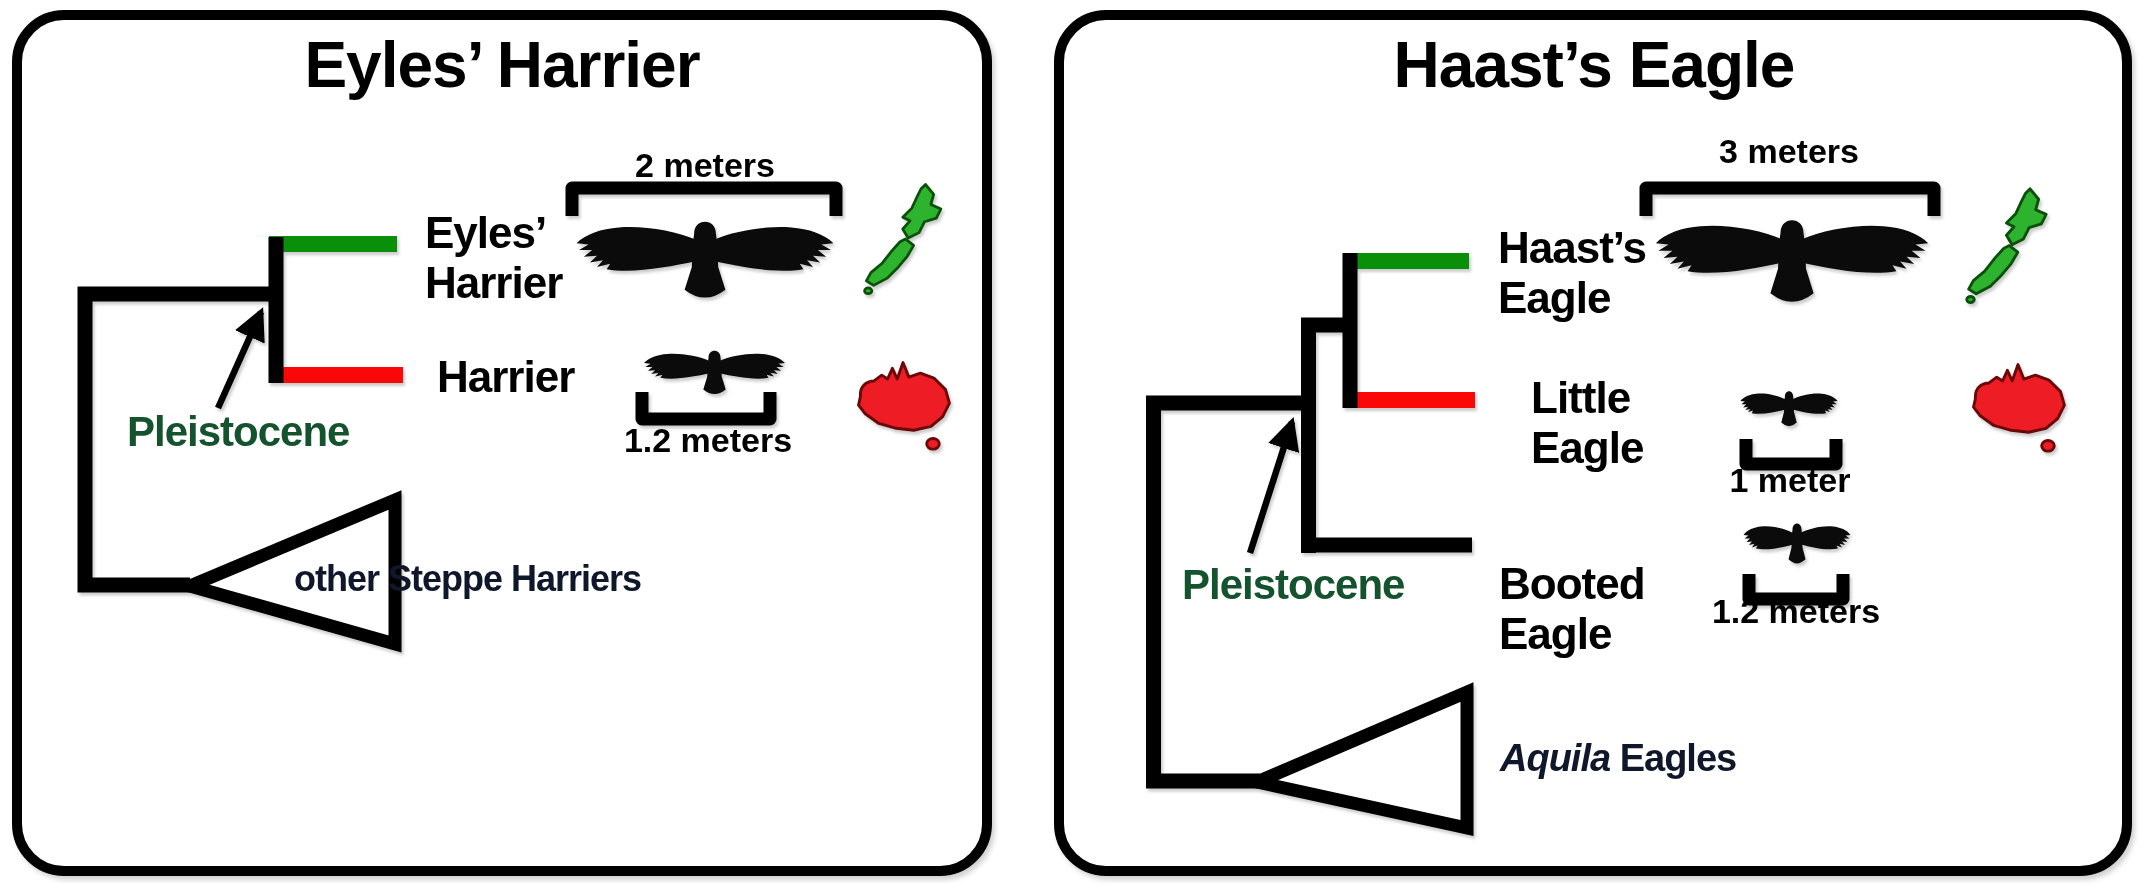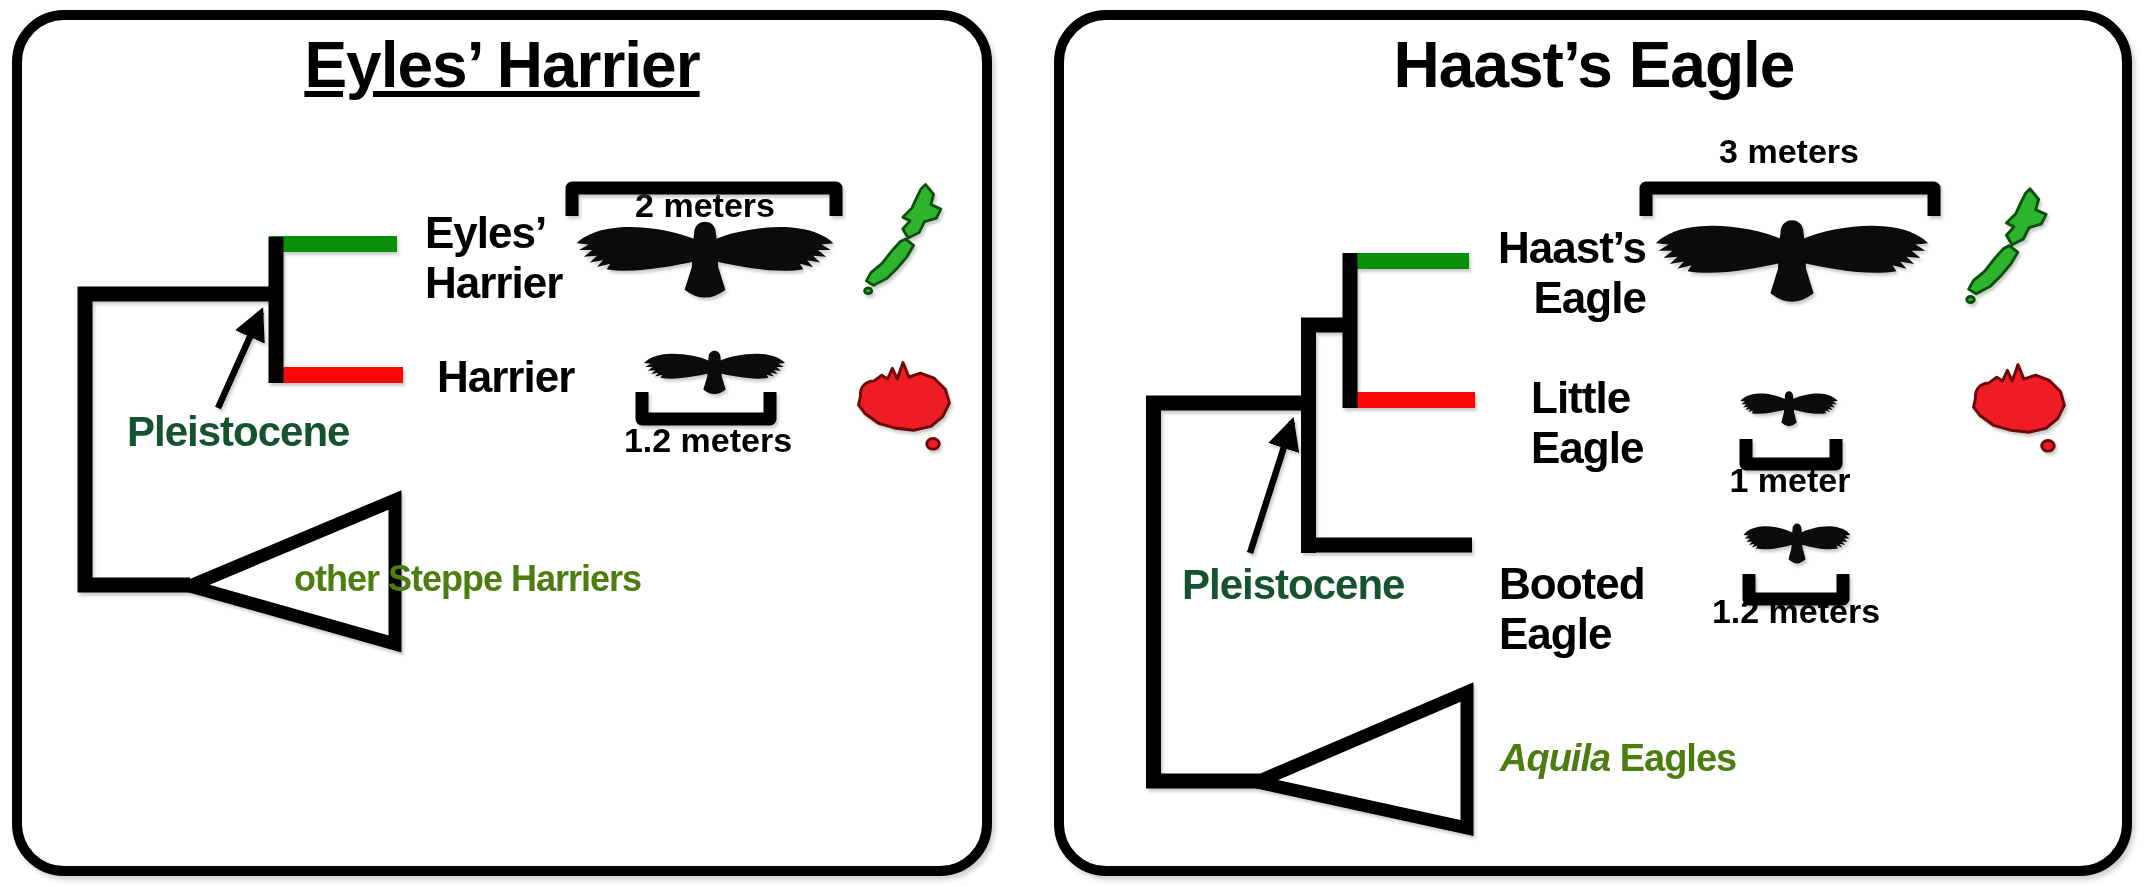--- a/index.html
+++ b/index.html
@@ -6,21 +6,21 @@
   body{width:2146px;height:886px;position:relative;font-family:"Liberation Sans",sans-serif;overflow:hidden;}
   .panel{position:absolute;top:10px;height:866px;background:#fff;border:10px solid #000;border-radius:52px;box-sizing:border-box;box-shadow:3px 4px 5px rgba(0,0,0,0.18);}
   #panel-left{left:12px;width:980px;}
   #panel-right{left:1054px;width:1078px;}
   .layer{position:absolute;left:-10px;top:-10px;}
   .abs{position:absolute;}
   .title{font-size:64px;font-weight:bold;color:#000;text-align:center;letter-spacing:-1px;white-space:nowrap;}
   .taxon{font-size:44px;font-weight:bold;color:#000;line-height:50px;letter-spacing:-1px;white-space:nowrap;}
   .era{font-size:42px;font-weight:bold;color:#14532d;letter-spacing:-1px;white-space:nowrap;}
   .meters{font-size:34px;font-weight:bold;color:#000;text-align:center;white-space:nowrap;}
-  .outgroup{font-size:36px;font-weight:bold;color:#4d7c0f;letter-spacing:-1px;white-space:nowrap;}
+  .outgroup{font-size:36px;font-weight:bold;color:#0f172a;letter-spacing:-1px;white-space:nowrap;}
   .outgroup-big{font-size:38px;}
   .it{font-style:italic;}
   svg.treesvg,svg.icon{position:absolute;overflow:visible;}
   .shadowed{filter:drop-shadow(2px 3px 1.5px rgba(110,110,110,0.35));}
   .tree-line{stroke:#000;stroke-width:15;fill:none;stroke-linejoin:miter;}
   .branch-green{stroke:var(--branch-green);stroke-width:16;}
   .branch-red{stroke:var(--branch-red);stroke-width:16;}
   .clade-triangle{fill:#fff;stroke:#000;stroke-width:13;stroke-linejoin:miter;}
   .arrow-line{stroke:#000;stroke-width:6.5;fill:none;}
   .bracket{stroke:#000;stroke-width:13;fill:none;stroke-linejoin:round;}
@@ -45,21 +45,21 @@
     </g>
     <g id="aus-shape">
       <path d="M16,38 C15,28 22,22 30,22 L38,16 L44,20 L49,9 L54,20 L60,3 L66,18 L78,14 L92,19 L104,31 L108,45 L101,59 L89,69 L71,73 L53,71 L35,66 L21,56 L14,47 Z"></path>
       <ellipse cx="91" cy="87" rx="6.5" ry="5.5"></ellipse>
     </g>
   </defs>
 </svg>
 
 <div class="panel" id="panel-left">
   <div class="layer">
-    <div class="abs title" style="left:140px;top:18px;width:700px;text-decoration:underline;">Eyles’ Harrier</div>
+    <div class="abs title" style="left:140px;top:18px;width:700px;">Eyles’ Harrier</div>
 
     <svg class="treesvg shadowed" style="left:0;top:0;" width="980" height="866" viewBox="0 0 980 866">
       <line class="branch-green" x1="257" y1="234" x2="385" y2="234"></line>
       <line class="branch-red" x1="257" y1="365" x2="391" y2="365"></line>
       <path class="tree-line" d="M178,575 L73,575 L73,284 L271,284"></path>
       <path class="tree-line" d="M264,227 L264,373"></path>
       <path class="clade-triangle" d="M178,576 L383,490 L383,634 Z"></path>
       <defs>
         <marker id="ah1" markerWidth="5" markerHeight="5" refX="4.2" refY="2.5" orient="auto" markerUnits="strokeWidth">
           <path d="M0,0 L5,2.5 L0,5 Z" fill="#000"></path>
@@ -71,21 +71,21 @@
     <div class="abs era" style="left:115px;top:398px;">Pleistocene</div>
 
     <div class="abs taxon" style="left:413px;top:198px;">
       <div>Eyles’</div>
       <div>Harrier</div>
     </div>
     <div class="abs taxon" style="left:425px;top:342px;">
       <div>Harrier</div>
     </div>
 
-    <div class="abs meters" style="left:593px;top:136px;width:200px;margin-top:40px;">2 meters</div>
+    <div class="abs meters" style="left:593px;top:136px;width:200px;">2 meters</div>
     <svg class="icon shadowed" style="left:553px;top:171px;" width="278" height="42" viewBox="0 0 278 42">
       <path class="bracket" d="M7,35 L7,7 L271,7 L271,35"></path>
     </svg>
     <svg class="icon shadowed" style="left:561px;top:205px;" width="264" height="95" viewBox="0 0 220 84" preserveAspectRatio="none">
       <use href="#bird-shape" class="bird"></use>
     </svg>
 
     <svg class="icon shadowed" style="left:630px;top:337px;" width="145" height="54" viewBox="0 0 220 84" preserveAspectRatio="none">
       <use href="#bird-shape" class="bird"></use>
     </svg>
@@ -121,21 +121,21 @@
       <defs>
         <marker id="ah2" markerWidth="5" markerHeight="5" refX="4.2" refY="2.5" orient="auto" markerUnits="strokeWidth">
           <path d="M0,0 L5,2.5 L0,5 Z" fill="#000"></path>
         </marker>
       </defs>
       <line class="arrow-line" x1="196" y1="543" x2="238" y2="412" marker-end="url(#ah2)"></line>
     </svg>
 
     <div class="abs era" style="left:128px;top:551px;">Pleistocene</div>
 
-    <div class="abs taxon" style="left:444px;top:213px;text-align:right;">
+    <div class="abs taxon" style="left:444px;top:213px;">
       <div>Haast’s</div>
       <div>Eagle</div>
     </div>
     <div class="abs taxon" style="left:459px;top:363px;margin-left:18px;">
       <div>Little</div>
       <div>Eagle</div>
     </div>
     <div class="abs taxon" style="left:445px;top:510px;margin-top:39px;">
       <div>Booted</div>
       <div>Eagle</div>

